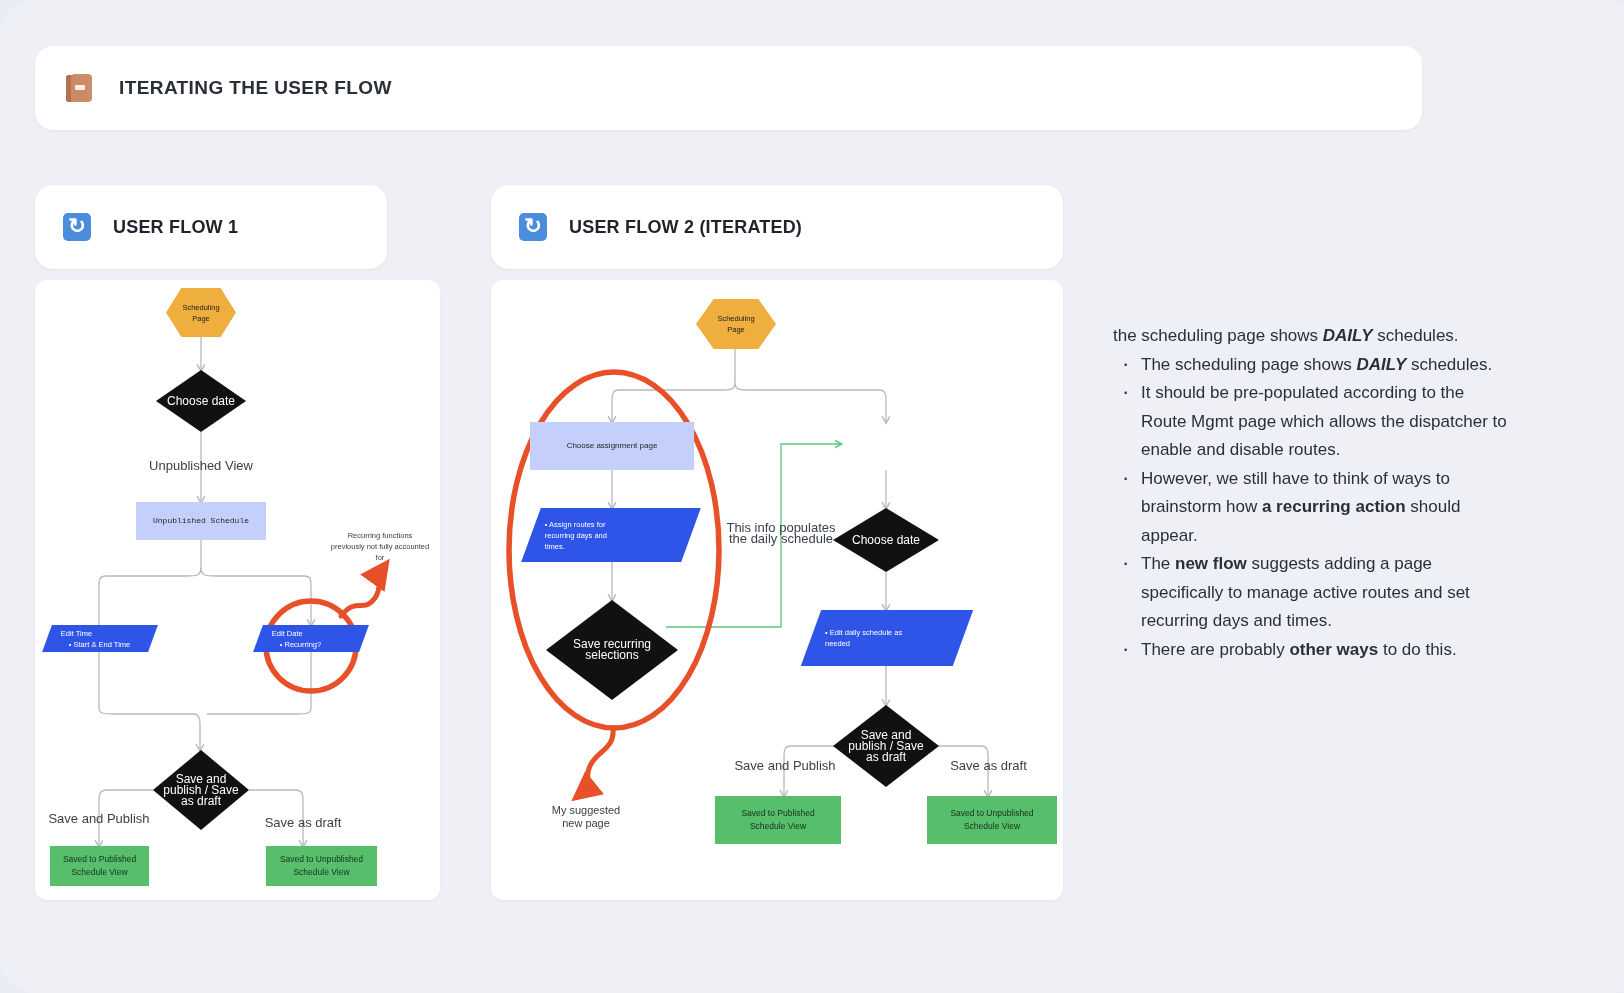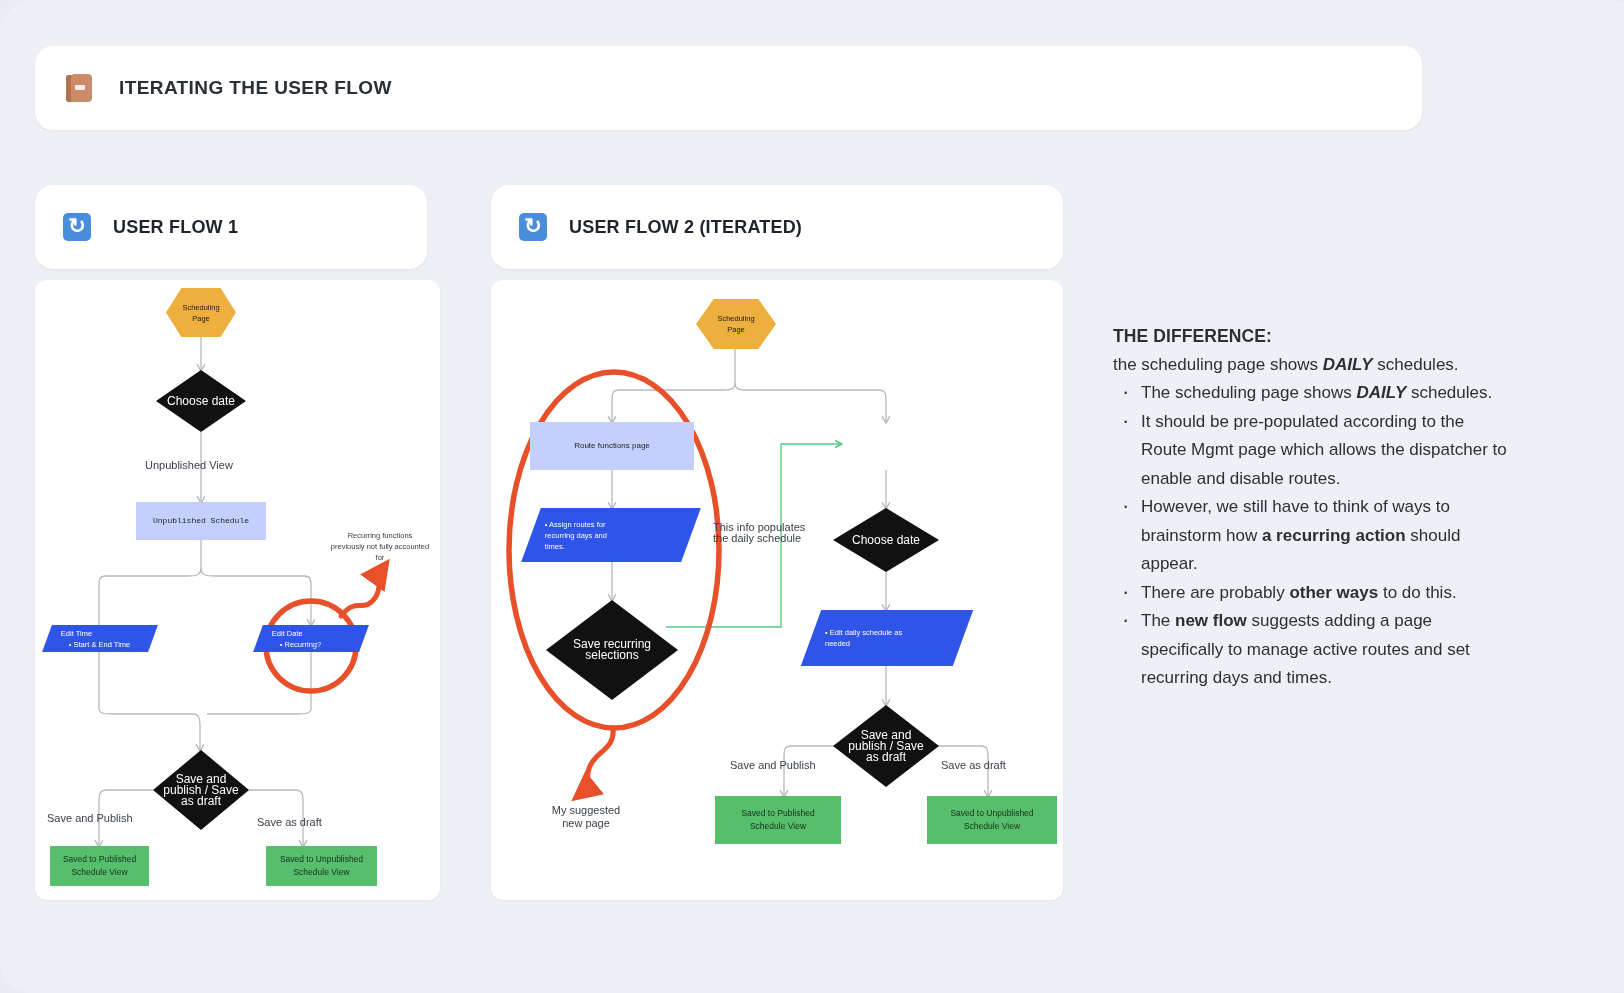--- a/index.html
+++ b/index.html
@@ -38,21 +38,21 @@
     margin-left:22px;
     font-size:19px;font-weight:bold;letter-spacing:.4px;color:#2b2f36;
   }
 
   
   .flow-head{
     position:absolute;background:#fff;border-radius:18px;
     box-shadow:0 1px 3px rgba(16,24,40,.06);
     display:flex;align-items:center;height:84px;
   }
-  .flow-head.one{left:35px;top:185px;width:392px;}
+  .flow-head.one{left:35px;top:185px;width:352px;}
   .flow-head.two{left:491px;top:185px;width:572px;}
   .refresh-ico{
     margin-left:28px;width:28px;height:28px;border-radius:5px;
     background:#4a8ddc;position:relative;flex:0 0 auto;
   }
   .refresh-ico:before{
     content:"\21BB";position:absolute;left:0;right:0;top:-2px;
     text-align:center;color:#fff;font-size:21px;line-height:30px;font-weight:bold;
   }
   .flow-head-title{
@@ -84,21 +84,21 @@
   }
   .n-para{
     background:#2f55e8;color:#ffffff;font-size:7.5px;line-height:11px;
     transform:skewX(-20deg);
   }
   .n-para > span{display:block;transform:skewX(20deg);text-align:left;width:100%;padding-left:14px;box-sizing:border-box;}
   .n-green{
     background:#57be6c;color:#14321c;font-size:8.5px;line-height:13px;
   }
   .edge-label{
-    position:absolute;font-size:11px;color:#3b4049;line-height:11px;
+    position:absolute;font-size:13px;color:#3b4049;line-height:11px;text-align:center;
   }
   .note{
     position:absolute;font-size:7.5px;color:#3b4049;line-height:11px;text-align:center;
   }
   svg.wires{position:absolute;left:0;top:0;width:100%;height:100%;pointer-events:none;}
 
   
   .diff-panel{
     position:absolute;left:1113px;top:322px;width:400px;
     color:#2b3038;font-size:17px;line-height:28.5px;
@@ -262,21 +262,21 @@
 
       <path d="M122 448 C124 468 108 470 100 484 C92 498 102 504 92 512" stroke="#e8502a" stroke-width="5" fill="none" stroke-linecap="round" marker-end="url(#arRed2)"></path>
     </svg>
 
     <div class="node n-hex" style="left:205px;top:19px;width:80px;height:50px;">
       <span style="white-space:pre-line">Scheduling
 Page</span>
     </div>
 
     <div class="node n-rect-blue" style="left:39px;top:142px;width:164px;height:48px;">
-      <span>Route functions page</span>
+      <span>Choose assignment page</span>
     </div>
 
     <div class="node n-para" style="left:40px;top:228px;width:160px;height:54px;">
       <span style="white-space:pre-line">•  Assign routes for
 recurring days and
 times.</span>
     </div>
 
     <div class="node n-diamond" style="left:55px;top:320px;width:132px;height:100px;">
       <span style="white-space:pre-line">Save recurring
@@ -312,26 +312,25 @@
       <span style="white-space:pre-line">Saved to Published
 Schedule View</span>
     </div>
     <div class="node n-green" style="left:436px;top:516px;width:130px;height:48px;">
       <span style="white-space:pre-line">Saved to Unpublished
 Schedule View</span>
     </div>
   </div>
 
   <div class="diff-panel">
-    <div class="diff-title">THE DIFFERENCE:</div>
     <p class="diff-lead">
       <span> the scheduling page shows </span><i>DAILY</i><span> schedules.</span>
     </p>
     <ul class="diff-list" id="diff-list">
         <li><span>The scheduling page shows </span><i>DAILY</i><span> schedules.</span></li>
         <li><span>It should be pre-populated according to the Route Mgmt page which allows the dispatcher to enable and disable routes.</span></li>
         <li><span>However, we still have to think of ways to brainstorm how </span><b>a recurring action</b><span> should appear.</span></li>
+        <li><span>The </span><b>new flow</b><span> suggests adding a page specifically to manage active routes and set recurring days and times.</span></li>
         <li><span>There are probably </span><b>other ways</b><span> to do this.</span></li>
-        <li><span>The </span><b>new flow</b><span> suggests adding a page specifically to manage active routes and set recurring days and times.</span></li>
       </ul>
   </div>
 
 </div>
 
 </body></html>

